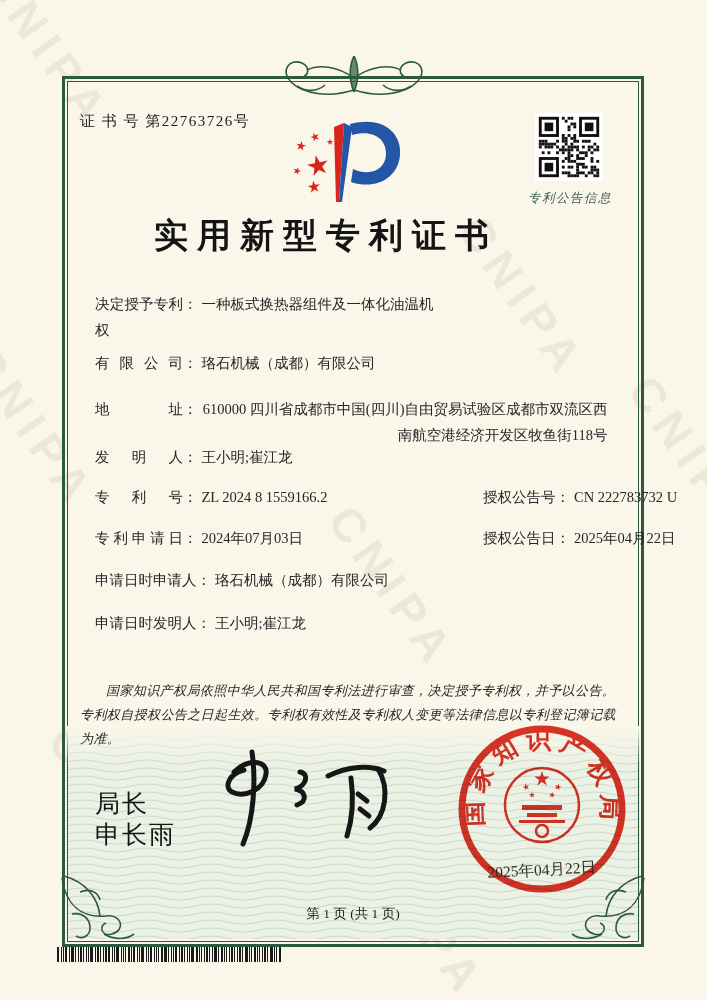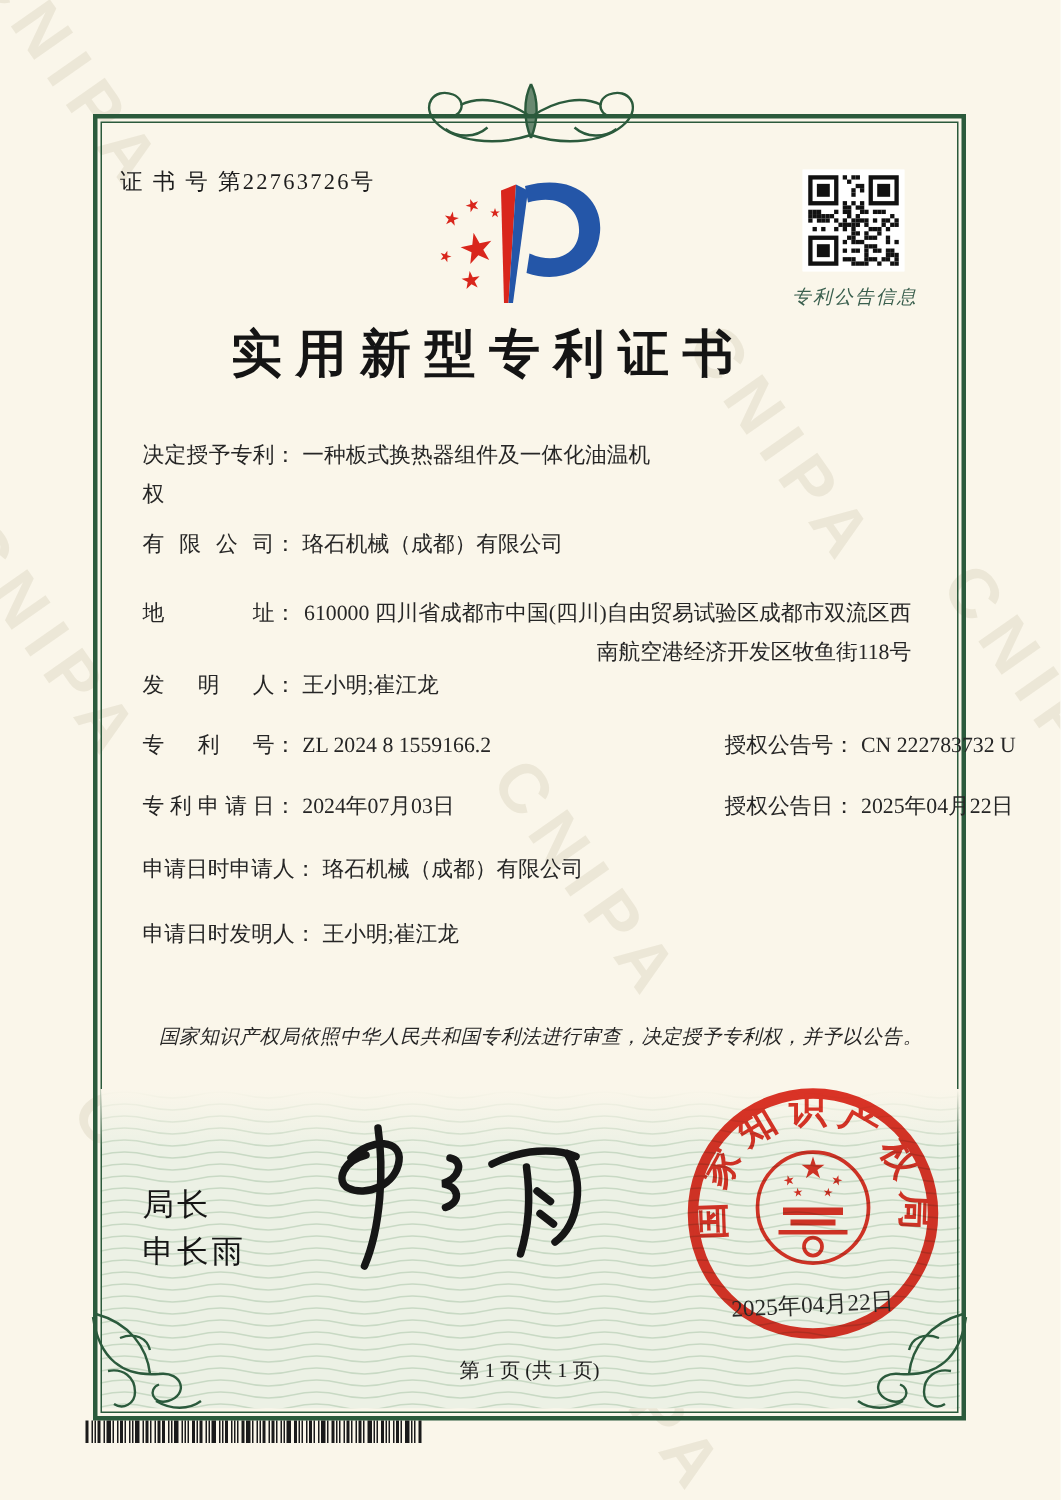--- a/index.html
+++ b/index.html
@@ -26,21 +26,21 @@
   .flabel{display:inline-block;width:88px;text-align:justify;text-align-last:justify;vertical-align:top;}
   .flabel-wide{display:inline-block;vertical-align:top;}
   .fcolon{display:inline-block;vertical-align:top;margin-right:4px;}
   .fval{display:inline-block;vertical-align:top;text-align:right;}
   .addr .fval{width:406px;}
   .col2{position:absolute;left:388px;top:0;white-space:nowrap;}
   .statement{position:absolute;left:80px;top:679px;width:548px;font-size:13px;letter-spacing:0.4px;
              font-style:italic;line-height:24px;color:#262626;z-index:5;}
   .statement .s1{text-indent:2em;}
   .signoff{position:absolute;left:95px;top:788px;z-index:6;
-           font-family:"Liberation Sans","DejaVu Sans",sans-serif;font-size:21px;letter-spacing:2px;
+           font-family:"Liberation Sans","DejaVu Sans",sans-serif;font-size:25px;letter-spacing:2px;
            color:#151515;line-height:31px;}
   .signature{position:absolute;left:200px;top:742px;width:210px;height:112px;z-index:6;}
   .seal{position:absolute;left:456px;top:723px;width:172px;height:172px;z-index:7;mix-blend-mode:multiply;}
   .footer-page{position:absolute;left:62px;top:905px;width:582px;text-align:center;font-size:13.5px;
                color:#1d1d1d;z-index:5;}
   .barcode{position:absolute;left:57px;top:947px;height:15px;z-index:8;font-size:0;white-space:nowrap;}
   .barcode i{display:inline-block;height:15px;background:#1a1a1a;}
 </style>
 </head>
 <body>
@@ -278,20 +278,21 @@
   </div>
   <div class="frow" style="top:567px">
     <span class="flabel-wide">申请日时申请人</span><span class="fcolon">：</span><span class="fval">珞石机械（成都）有限公司</span>
   </div>
   <div class="frow" style="top:610px">
     <span class="flabel-wide">申请日时发明人</span><span class="fcolon">：</span><span class="fval">王小明;崔江龙</span>
   </div>
 
   <div class="statement">
     <div class="s1">国家知识产权局依照中华人民共和国专利法进行审查，决定授予专利权，并予以公告。</div>
+    <div class="s2">专利权自授权公告之日起生效。专利权有效性及专利权人变更等法律信息以专利登记簿记载为准。</div>
   </div>
 
   <div class="signoff">
     <div>局长</div>
     <div>申长雨</div>
   </div>
 
   <svg class="signature" viewBox="0 0 210 112">
     <g fill="none" stroke="#161616" stroke-width="5" stroke-linecap="round">
       <path d="M34,30 C48,16 68,18 66,32 C64,48 44,56 32,50 C24,46 28,32 44,28"></path>

